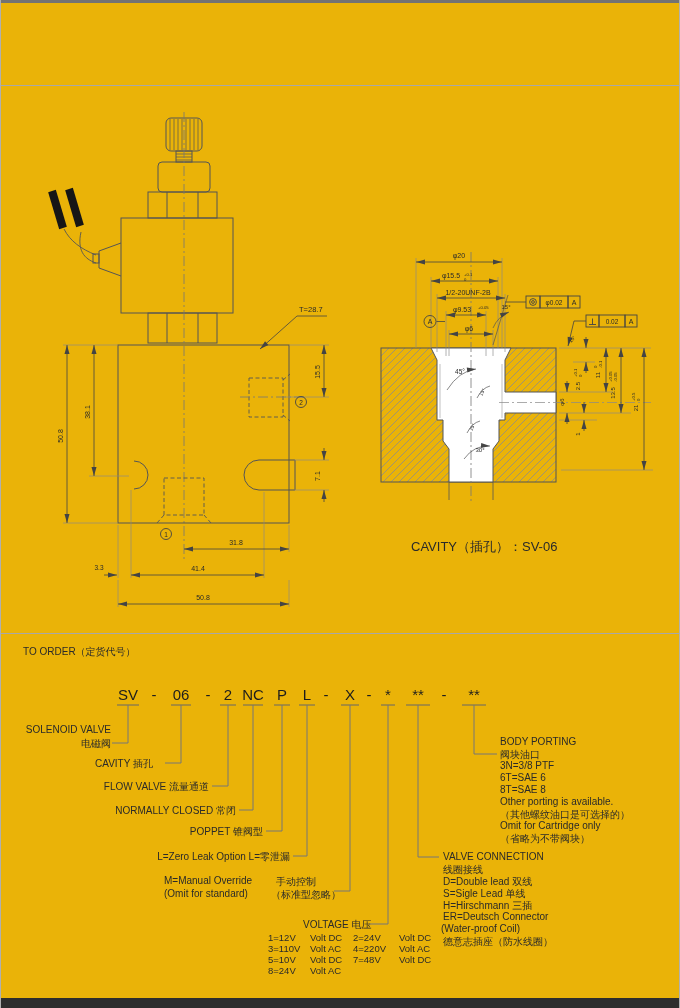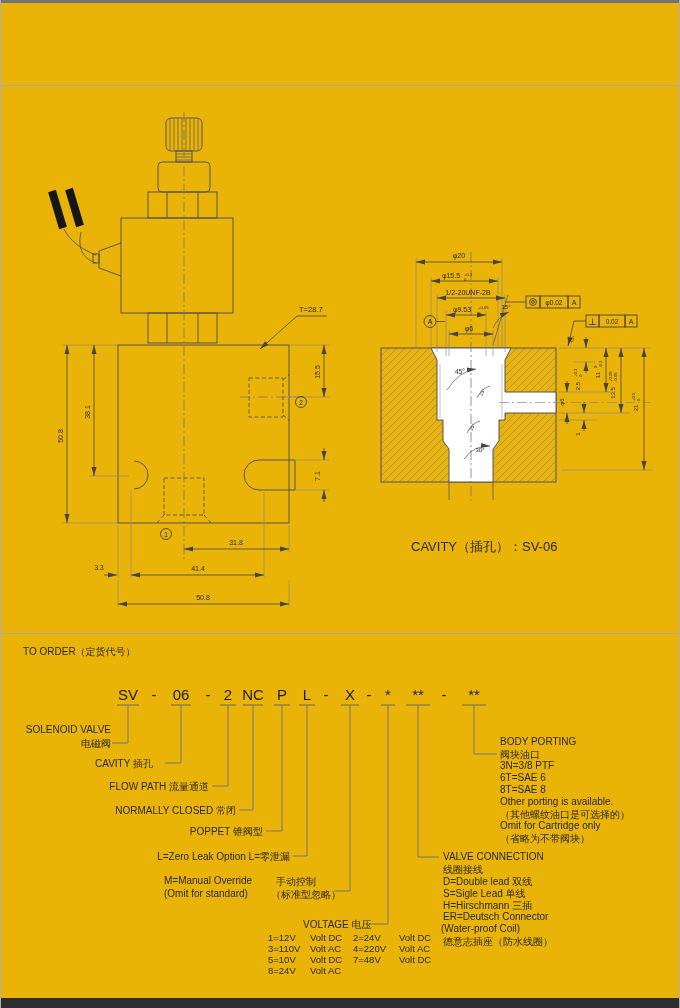--- a/index.html
+++ b/index.html
@@ -278,21 +278,21 @@
   <span class="tok" style="left:349px">X</span>
   <span class="tok" style="left:368px">-</span>
   <span class="tok" style="left:387px">*</span>
   <span class="tok" style="left:417px">**</span>
   <span class="tok" style="left:443px">-</span>
   <span class="tok" style="left:473px">**</span>
 
   <span class="lbl t10 rl" style="left:110px;top:724px">SOLENOID VALVE</span>
   <span class="lbl t10 rl" style="left:110px;top:737px">电磁阀</span>
   <span class="lbl t10 rl" style="left:152px;top:757px">CAVITY 插孔</span>
-  <span class="lbl t10 rl" style="left:208px;top:780px">FLOW PATH 流量通道</span>
+  <span class="lbl t10 rl" style="left:208px;top:780px">FLOW VALVE 流量通道</span>
   <span class="lbl t10 rl" style="left:235px;top:804px">NORMALLY CLOSED 常闭</span>
   <span class="lbl t10 rl" style="left:262px;top:825px">POPPET 锥阀型</span>
   <span class="lbl t10 rl" style="left:289px;top:850px">L=Zero Leak Option L=零泄漏</span>
   <span class="lbl t10" style="left:163px;top:875px">M=Manual Override</span>
   <span class="lbl t10" style="left:163px;top:888px">(Omit for standard)</span>
   <span class="lbl t10" style="left:275px;top:875px">手动控制</span>
   <span class="lbl t10" style="left:270px;top:888px">（标准型忽略）</span>
 
   <span class="lbl t10" style="left:302px;top:918px">VOLTAGE 电压</span>
   <span class="lbl t95" style="left:267px;top:932px">1=12V</span>

